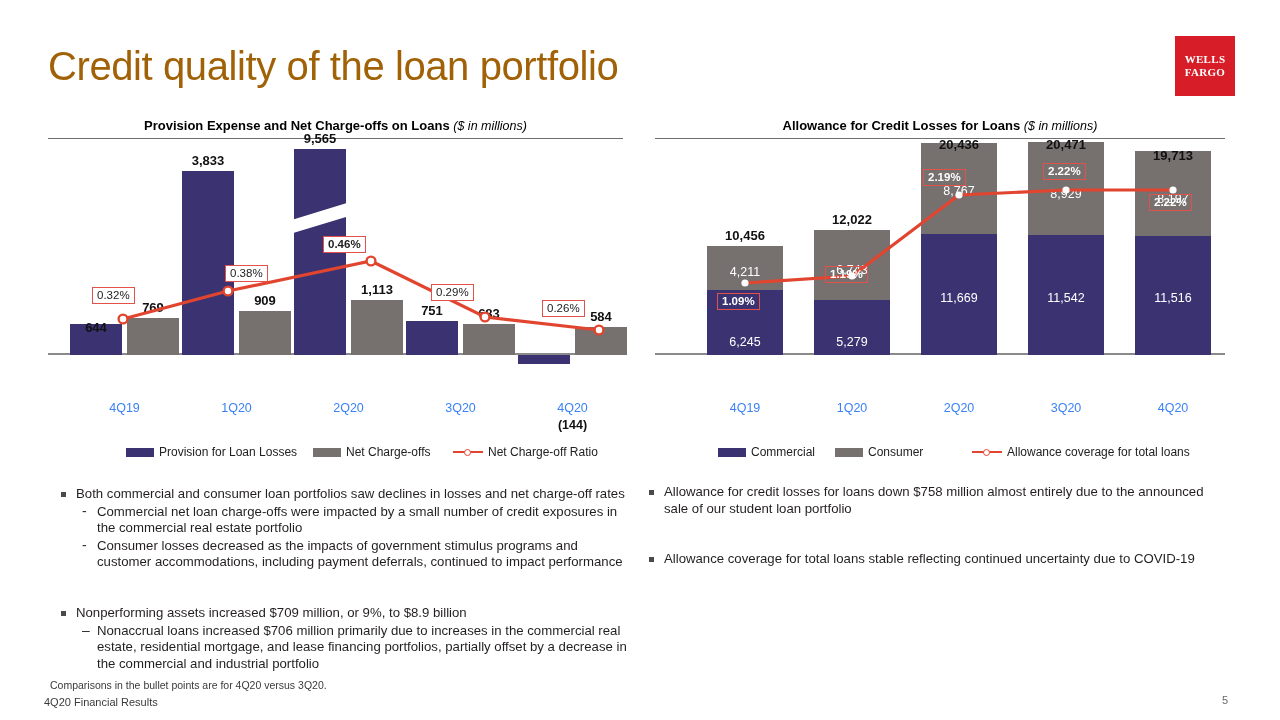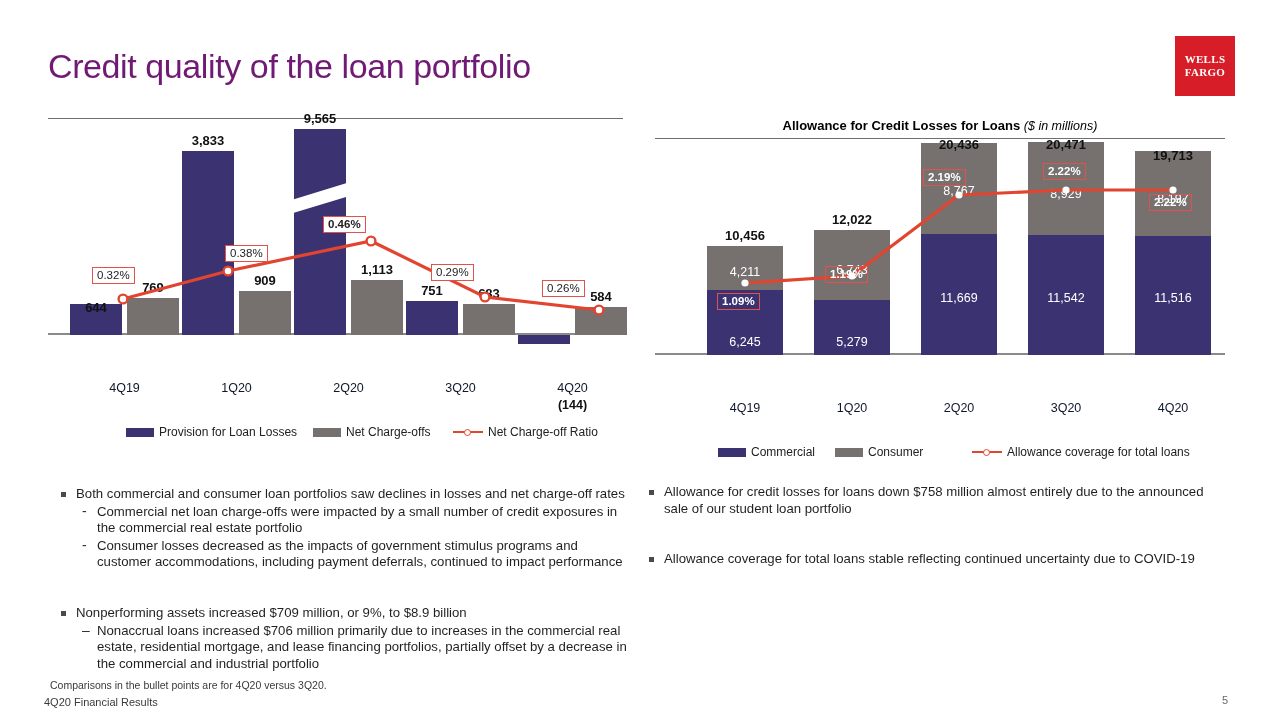--- a/index.html
+++ b/index.html
@@ -5,21 +5,21 @@
   html,body{margin:0;padding:0;}
   body{
     width:1280px;height:720px;background:#ffffff;overflow:hidden;
     font-family:"Liberation Sans", sans-serif;color:#231f20;position:relative;
   }
   .slide{position:absolute;inset:0;}
 
   
   .title{
     position:absolute;left:48px;top:38px;
-    font-size:34px;line-height:56px;font-weight:400;color:#701a75;
+    font-size:40px;line-height:56px;font-weight:400;color:#a16207;
     letter-spacing:-0.4px;white-space:nowrap;
   }
 
   
   .logo{
     position:absolute;left:1175px;top:36px;width:60px;height:60px;
     background:#d71e28;display:flex;flex-direction:column;
     align-items:center;justify-content:center;
   }
   .logo span{
@@ -57,21 +57,21 @@
   }
   .pctbox{
     position:absolute;border:1.2px solid #e2524a;background:#fff;
     font-size:11.5px;color:#222;padding:1px 4px;white-space:nowrap;
     line-height:13px;
   }
   .pctbox.onbar{background:transparent;color:#fff;font-weight:700;}
 
   .xlabels{position:relative;height:20px;}
   .xlabels span{
-    position:absolute;top:0;font-size:12.5px;color:#0f172a;text-align:center;
+    position:absolute;top:0;font-size:12.5px;color:#3b82f6;text-align:center;
     white-space:nowrap;
   }
   .negnote{
     position:absolute;font-size:12.5px;font-weight:700;color:#111;
     white-space:nowrap;
   }
 
   .legend{position:relative;height:22px;margin-top:8px;}
   .legend .item{position:absolute;top:0;display:flex;align-items:center;
     font-size:12px;color:#222;white-space:nowrap;}
@@ -104,20 +104,24 @@
 <div class="slide">
 
   <div class="title">Credit quality of the loan portfolio</div>
 
   <div class="logo">
     <span>WELLS</span>
     <span>FARGO</span>
   </div>
 
   <div class="panel panel-left">
+    <div class="panel-title">
+      <b>Provision Expense and Net Charge-offs on Loans</b>
+      <i>($ in millions)</i>
+    </div>
     <div class="panel-rule"></div>
 
     <div class="plot plot-left">
       <div class="axis-line" style="bottom:46px;"></div>
 
       <div class="bar navy" style="left:22px;bottom:46px;width:52px;height:31px;"></div>
       <div class="bar gray" style="left:79px;bottom:46px;width:52px;height:37px;"></div>
       <div class="vlabel" style="left:22px;width:52px;bottom:66px;">644</div>
       <div class="vlabel" style="left:79px;width:52px;bottom:86px;">769</div>
 

